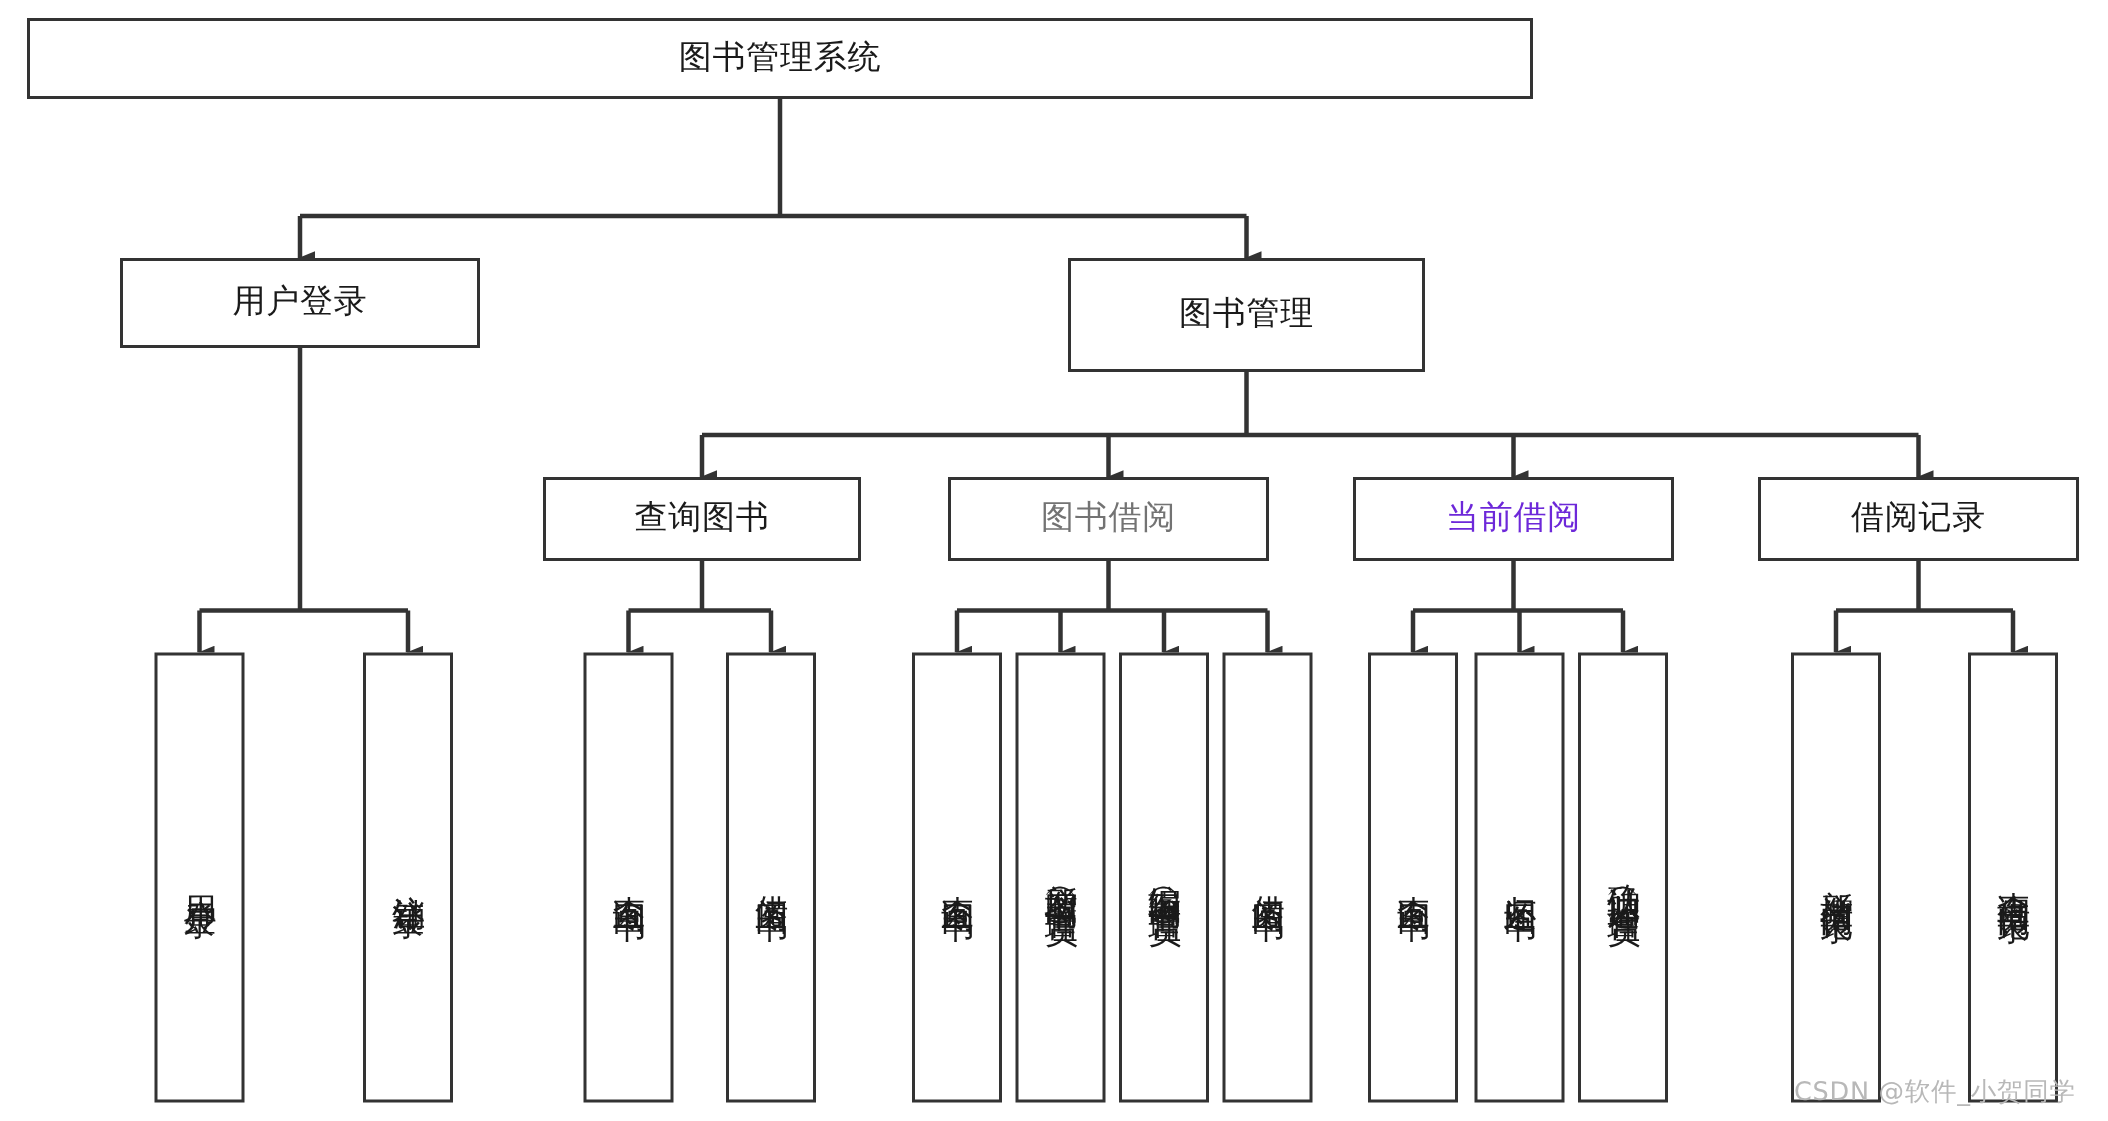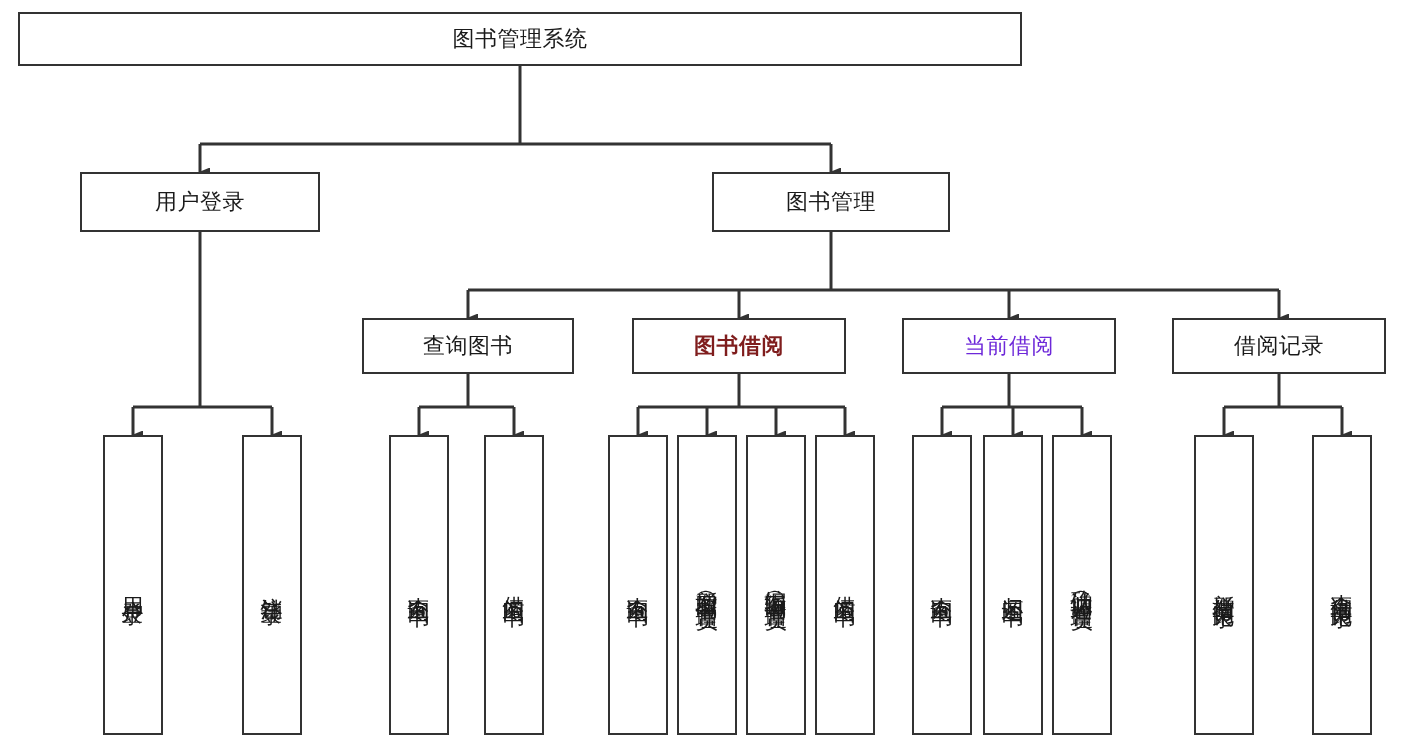--- a/index.html
+++ b/index.html
@@ -113,28 +113,28 @@
       </g>
   </svg>
 
   <div id="nodes-layer">
       <div class="node-box" style="left: 18px; top: 12px; width: 1004px; height: 54px; border-color: rgb(51, 51, 51);">
         <span class="node-label-h" style="color: rgb(26, 26, 26);">图书管理系统</span>
       </div>
       <div class="node-box" style="left: 80px; top: 172px; width: 240px; height: 60px; border-color: rgb(51, 51, 51);">
         <span class="node-label-h" style="color: rgb(26, 26, 26);">用户登录</span>
       </div>
-      <div class="node-box" style="left: 712px; top: 172px; width: 238px; height: 60px; border-color: rgb(51, 51, 51);">
+      <div class="node-box" style="left: 712px; top: 172px; width: 238px; height: 76px; border-color: rgb(51, 51, 51);">
         <span class="node-label-h" style="color: rgb(26, 26, 26);">图书管理</span>
       </div>
       <div class="node-box" style="left: 362px; top: 318px; width: 212px; height: 56px; border-color: rgb(51, 51, 51);">
         <span class="node-label-h" style="color: rgb(26, 26, 26);">查询图书</span>
       </div>
       <div class="node-box" style="left: 632px; top: 318px; width: 214px; height: 56px; border-color: rgb(51, 51, 51);">
-        <span class="node-label-h" style="color: #7f1d1d; font-weight: bold;">图书借阅</span>
+        <span class="node-label-h" style="color: #737373;">图书借阅</span>
       </div>
       <div class="node-box" style="left: 902px; top: 318px; width: 214px; height: 56px; border-color: rgb(51, 51, 51);">
         <span class="node-label-h" style="color: #6d28d9;">当前借阅</span>
       </div>
       <div class="node-box" style="left: 1172px; top: 318px; width: 214px; height: 56px; border-color: rgb(51, 51, 51);">
         <span class="node-label-h" style="color: rgb(26, 26, 26);">借阅记录</span>
       </div>
       <div class="node-box" style="left: 103px; top: 435px; width: 60px; height: 300px; border-color: rgb(51, 51, 51);">
         <span class="node-label-v" style="color: rgb(26, 26, 26);">用户登录</span>
       </div>
@@ -169,13 +169,14 @@
         <span class="node-label-v" style="color: rgb(26, 26, 26);">确认归还（管理员）</span>
       </div>
       <div class="node-box" style="left: 1194px; top: 435px; width: 60px; height: 300px; border-color: rgb(51, 51, 51);">
         <span class="node-label-v" style="color: rgb(26, 26, 26);">新增借阅记录</span>
       </div>
       <div class="node-box" style="left: 1312px; top: 435px; width: 60px; height: 300px; border-color: rgb(51, 51, 51);">
         <span class="node-label-v" style="color: rgb(26, 26, 26);">查询借阅记录</span>
       </div>
     </div>
 
+  <div class="watermark" style="left: 1196px; top: 716px; color: rgb(184, 184, 184);">CSDN @软件_小贺同学</div>
 </div>
 
 </body></html>

